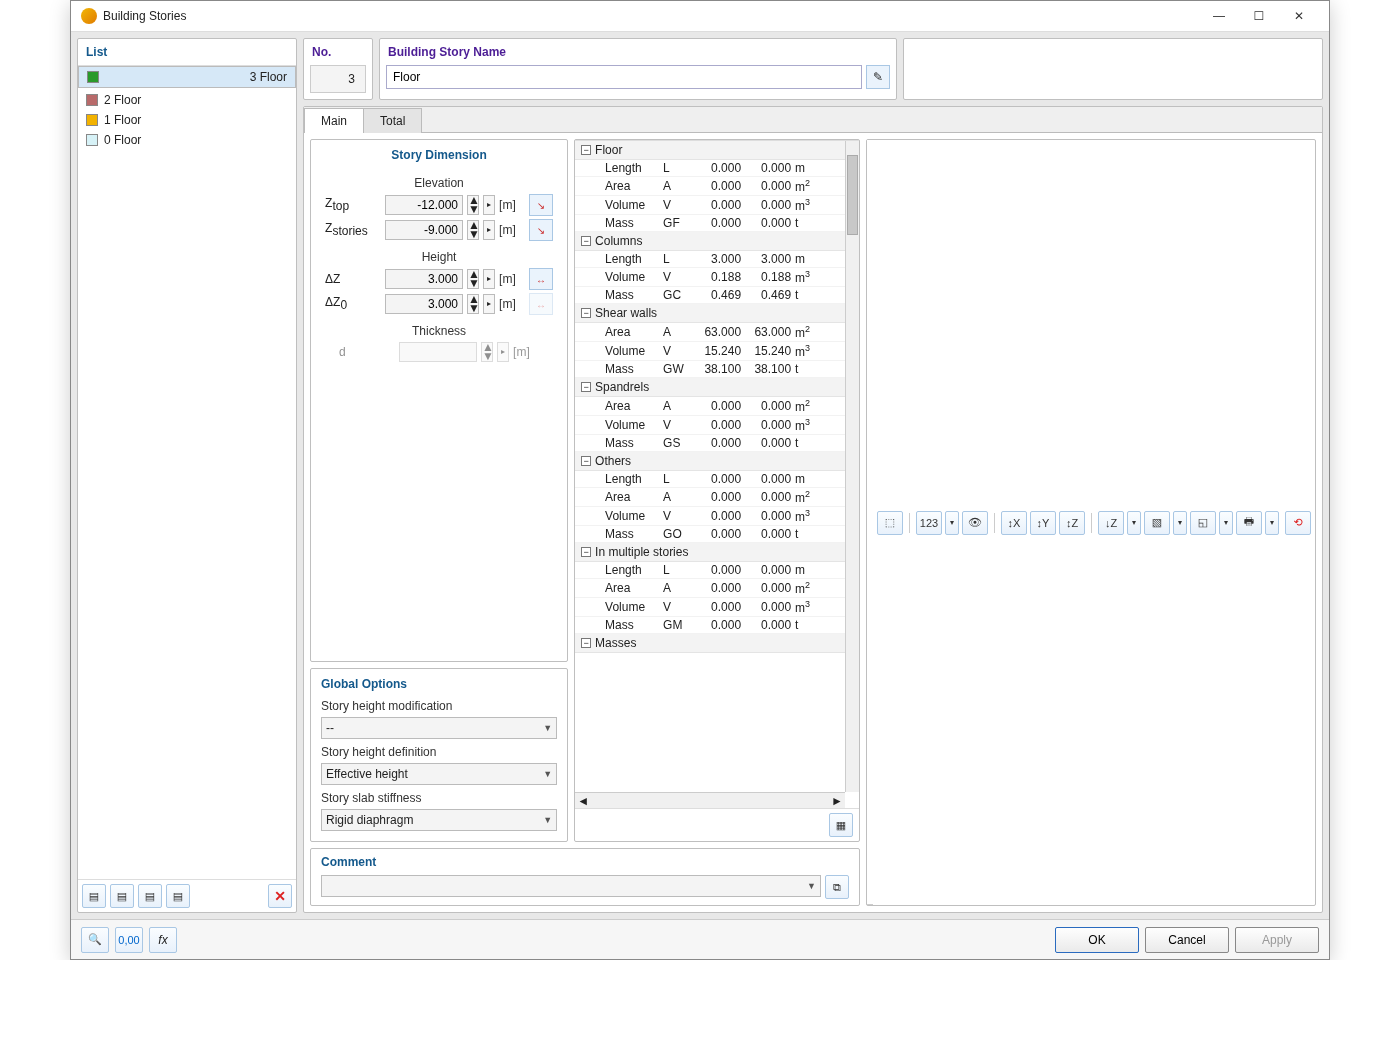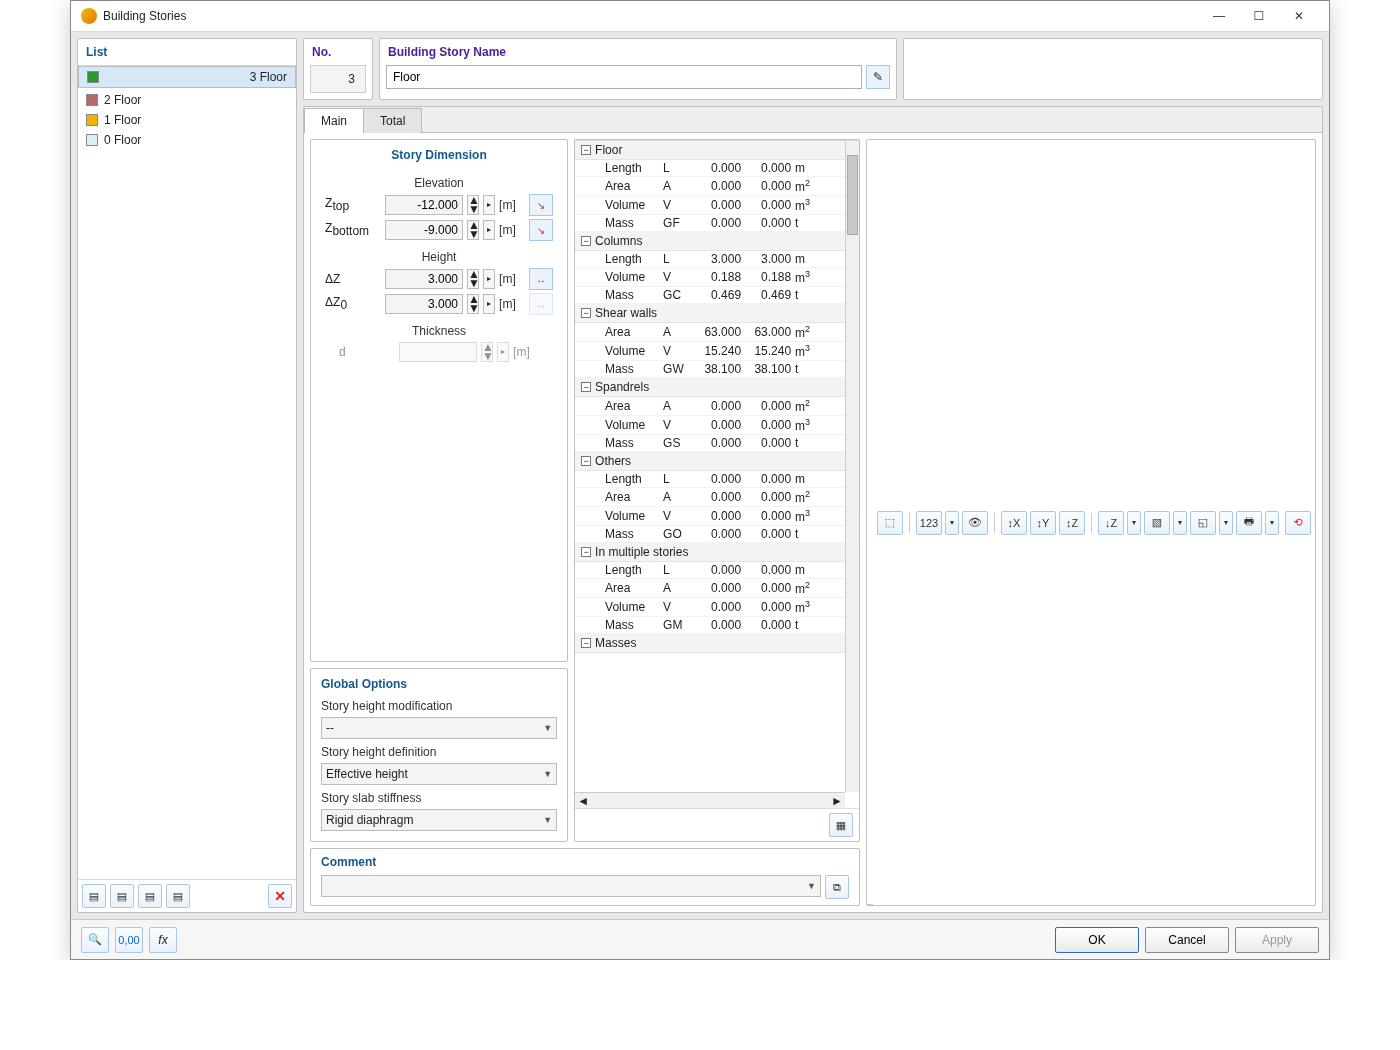--- a/index.html
+++ b/index.html
@@ -166,21 +166,21 @@
                     <input class="numin" value="-12.000" style="">
                     <div class="spin">
                         <span>▲</span>
                         <span>▼</span>
                       </div>
                     <div class="dd">▸</div>
                     <div class="unit">[m]</div>
                     <div class="pick">↘</div>
                   </div>
                   <div class="frow">
-                    <div class="lbl"><span>Z</span><sub>bottom</sub></div>
+                    <div class="lbl"><span>Z</span><sub>stories</sub></div>
                     <input class="numin" value="-9.000" style="">
                     <div class="spin">
                         <span>▲</span>
                         <span>▼</span>
                       </div>
                     <div class="dd">▸</div>
                     <div class="unit">[m]</div>
                     <div class="pick">↘</div>
                   </div>
                   <div class="sub">Height</div>

